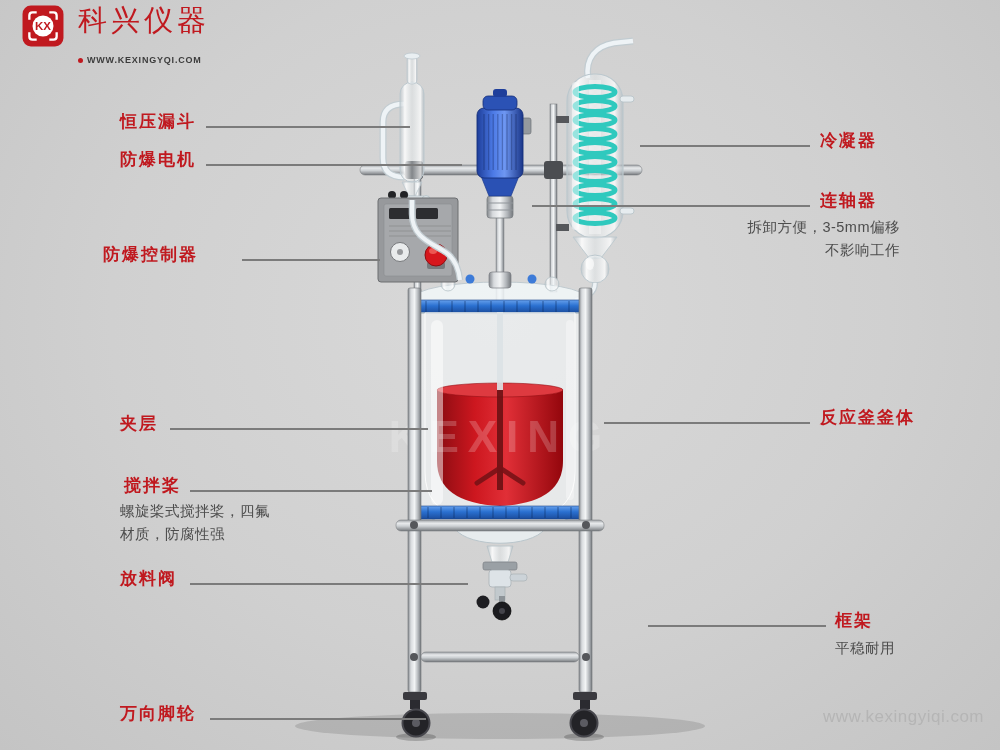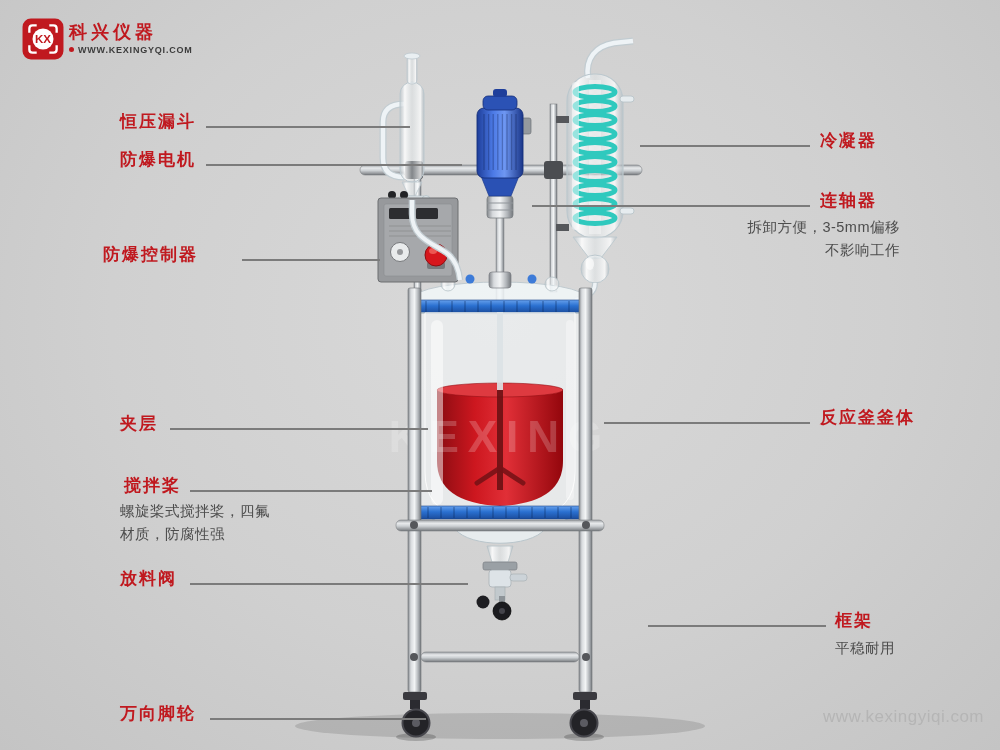--- a/index.html
+++ b/index.html
@@ -5,24 +5,24 @@
   * { margin:0; padding:0; box-sizing:border-box; }
   html,body { width:1000px; height:750px; }
   body { font-family:"Liberation Sans", sans-serif; }
   .canvas {
     position:relative; width:1000px; height:750px; overflow:hidden;
     background: radial-gradient(ellipse at 50% 42%, #d9d9d9 0%, #d0d0d0 55%, #c4c4c4 100%);
   }
   .illustration { position:absolute; left:0; top:0; }
 
   
-  .logo { position:absolute; left:22px; top:18px; display:flex; align-items:center; gap:5px; z-index:3; }
+  .logo { position:absolute; left:22px; top:5px; display:flex; gap:14px; z-index:3; }
   .logo-icon { width:42px; height:42px; display:block; }
-  .brand { font-size:18px; font-weight:bold; color:#c0191f; letter-spacing:4px; line-height:1.05; }
-  .site { font-size:9px; color:#3c3c3c; letter-spacing:0.8px; margin-top:3px; display:flex; align-items:center; gap:4px; font-weight:bold; }
+  .brand { font-size:29px; font-weight:normal; color:#c0191f; letter-spacing:4px; line-height:1.05; }
+  .site { font-size:9px; color:#3c3c3c; letter-spacing:0.8px; margin-top:20px; display:flex; align-items:center; gap:4px; font-weight:bold; }
   .site .dot { width:5px; height:5px; background:#c0191f; border-radius:50%; display:inline-block; }
 
   
   .callout-title { position:absolute; font-size:17px; font-weight:bold; color:#c0191f; letter-spacing:2px; white-space:nowrap; z-index:2; }
   .callout-sub { position:absolute; font-size:14.5px; color:#4d4d4d; line-height:1.6; white-space:pre-line; letter-spacing:0.5px; z-index:2; }
   .leader { position:absolute; height:1.5px; background:#7b7b7b; z-index:2; }
 
   .watermark { position:absolute; right:16px; top:707px; font-size:17px; color:#b5b5b5; letter-spacing:0.5px; z-index:2; }
   svg text { font-family:"Liberation Sans", sans-serif; }
 </style>

